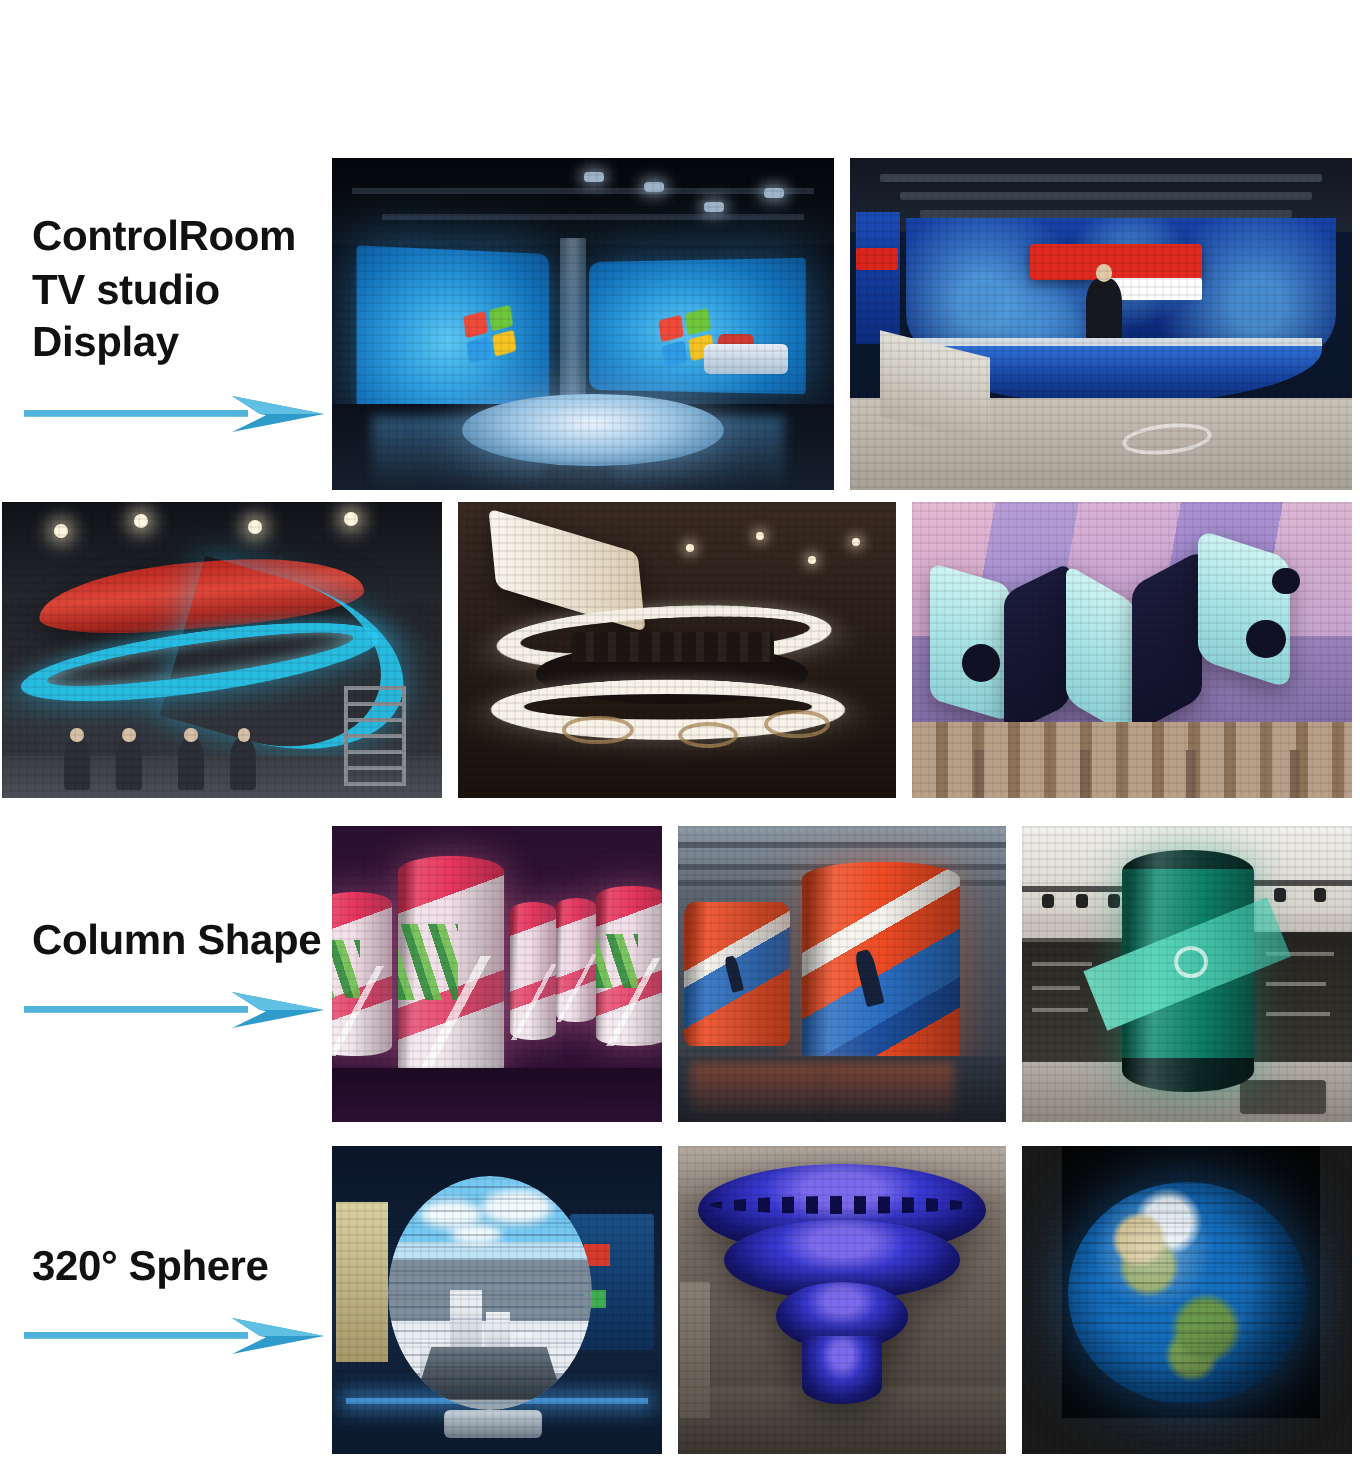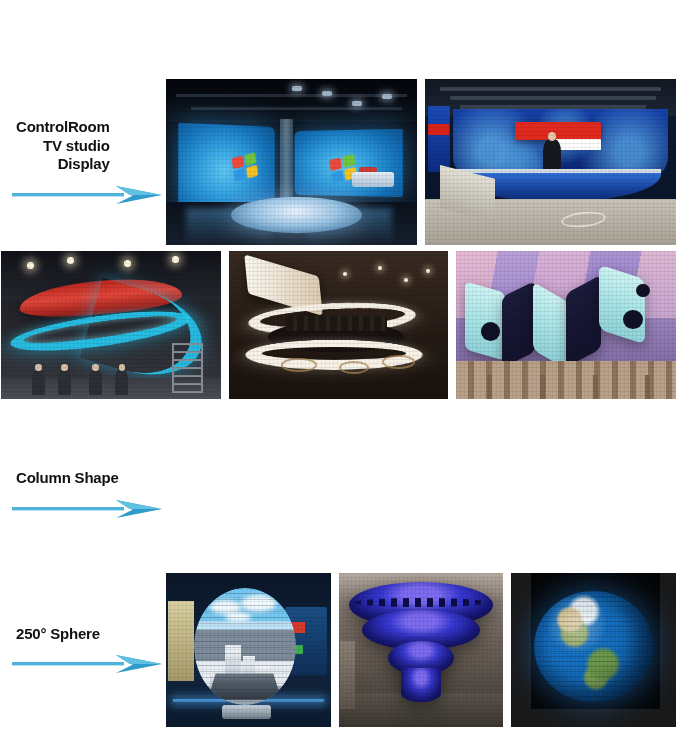--- a/index.html
+++ b/index.html
@@ -34,26 +34,25 @@
     height: 100%;
     display: flex;
     flex-direction: column;
     justify-content: center;
     align-items: flex-start;
     padding-left: 16px;
   }
 
   .label-text {
     font-weight: bold;
-    font-size: 15px;
+    font-size: 21px;
     line-height: 1.26;
     color: #111111;
     letter-spacing: -0.2px;
     white-space: pre-line;
-    text-align: right;
   }
 
   .arrow-wrap {
     margin-top: 10px;
     width: 150px;
     height: 22px;
     margin-left: -4px;
   }
   .arrow-wrap svg { display: block; width: 150px; height: 22px; }
 
@@ -682,21 +681,21 @@
           <div class="vcol" style="left:14%;"></div>
           <div class="vcol" style="left:38%;"></div>
           <div class="vcol" style="left:62%;"></div>
           <div class="vcol" style="left:86%;"></div>
           <div class="led-grid"></div>
         </div>
       </div>
     </div>
   </div>
 
-  <div class="row" style="top:412px; height:150px;flex-direction:column;">
+  <div class="row" style="top:412px; height:150px;">
     <div class="label-col">
       <div class="label-text">Column Shape</div>
       <div class="arrow-wrap">
         <svg viewBox="0 0 150 22" preserveAspectRatio="none">
           <rect x="0" y="9" width="112" height="3.4" fill="#4FB3DC"></rect>
           <path d="M104 2 L150 11 L104 20 L121 11.6 L118 11 Z" fill="#2E9BCB"></path>
           <path d="M104 2 L150 11 L118 11 Z" fill="#5FC0E4"></path>
         </svg>
       </div>
     </div>
@@ -775,21 +774,21 @@
               <span class="glyph"></span>
             </div>
           <div class="led-grid"></div>
         </div>
       </div>
     </div>
   </div>
 
   <div class="row" style="top:572px; height:156px;">
     <div class="label-col">
-      <div class="label-text">250° Sphere</div>
+      <div class="label-text">320° Sphere</div>
       <div class="arrow-wrap">
         <svg viewBox="0 0 150 22" preserveAspectRatio="none">
           <rect x="0" y="9" width="112" height="3.4" fill="#4FB3DC"></rect>
           <path d="M104 2 L150 11 L104 20 L121 11.6 L118 11 Z" fill="#2E9BCB"></path>
           <path d="M104 2 L150 11 L118 11 Z" fill="#5FC0E4"></path>
         </svg>
       </div>
     </div>
 
     <div class="tiles">

